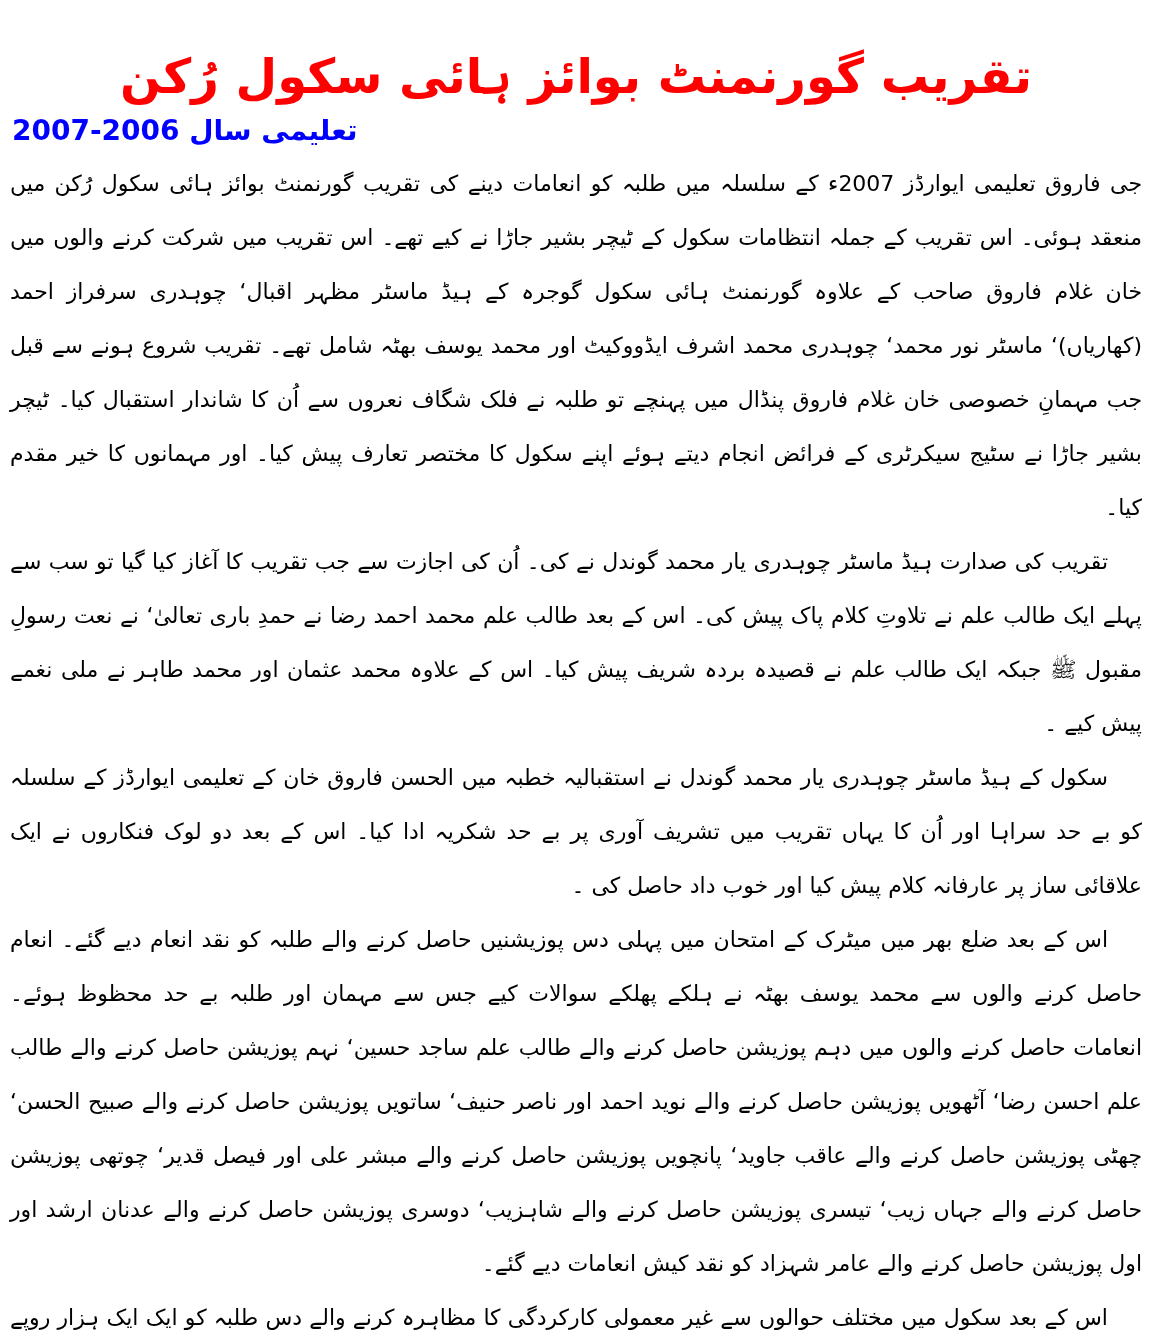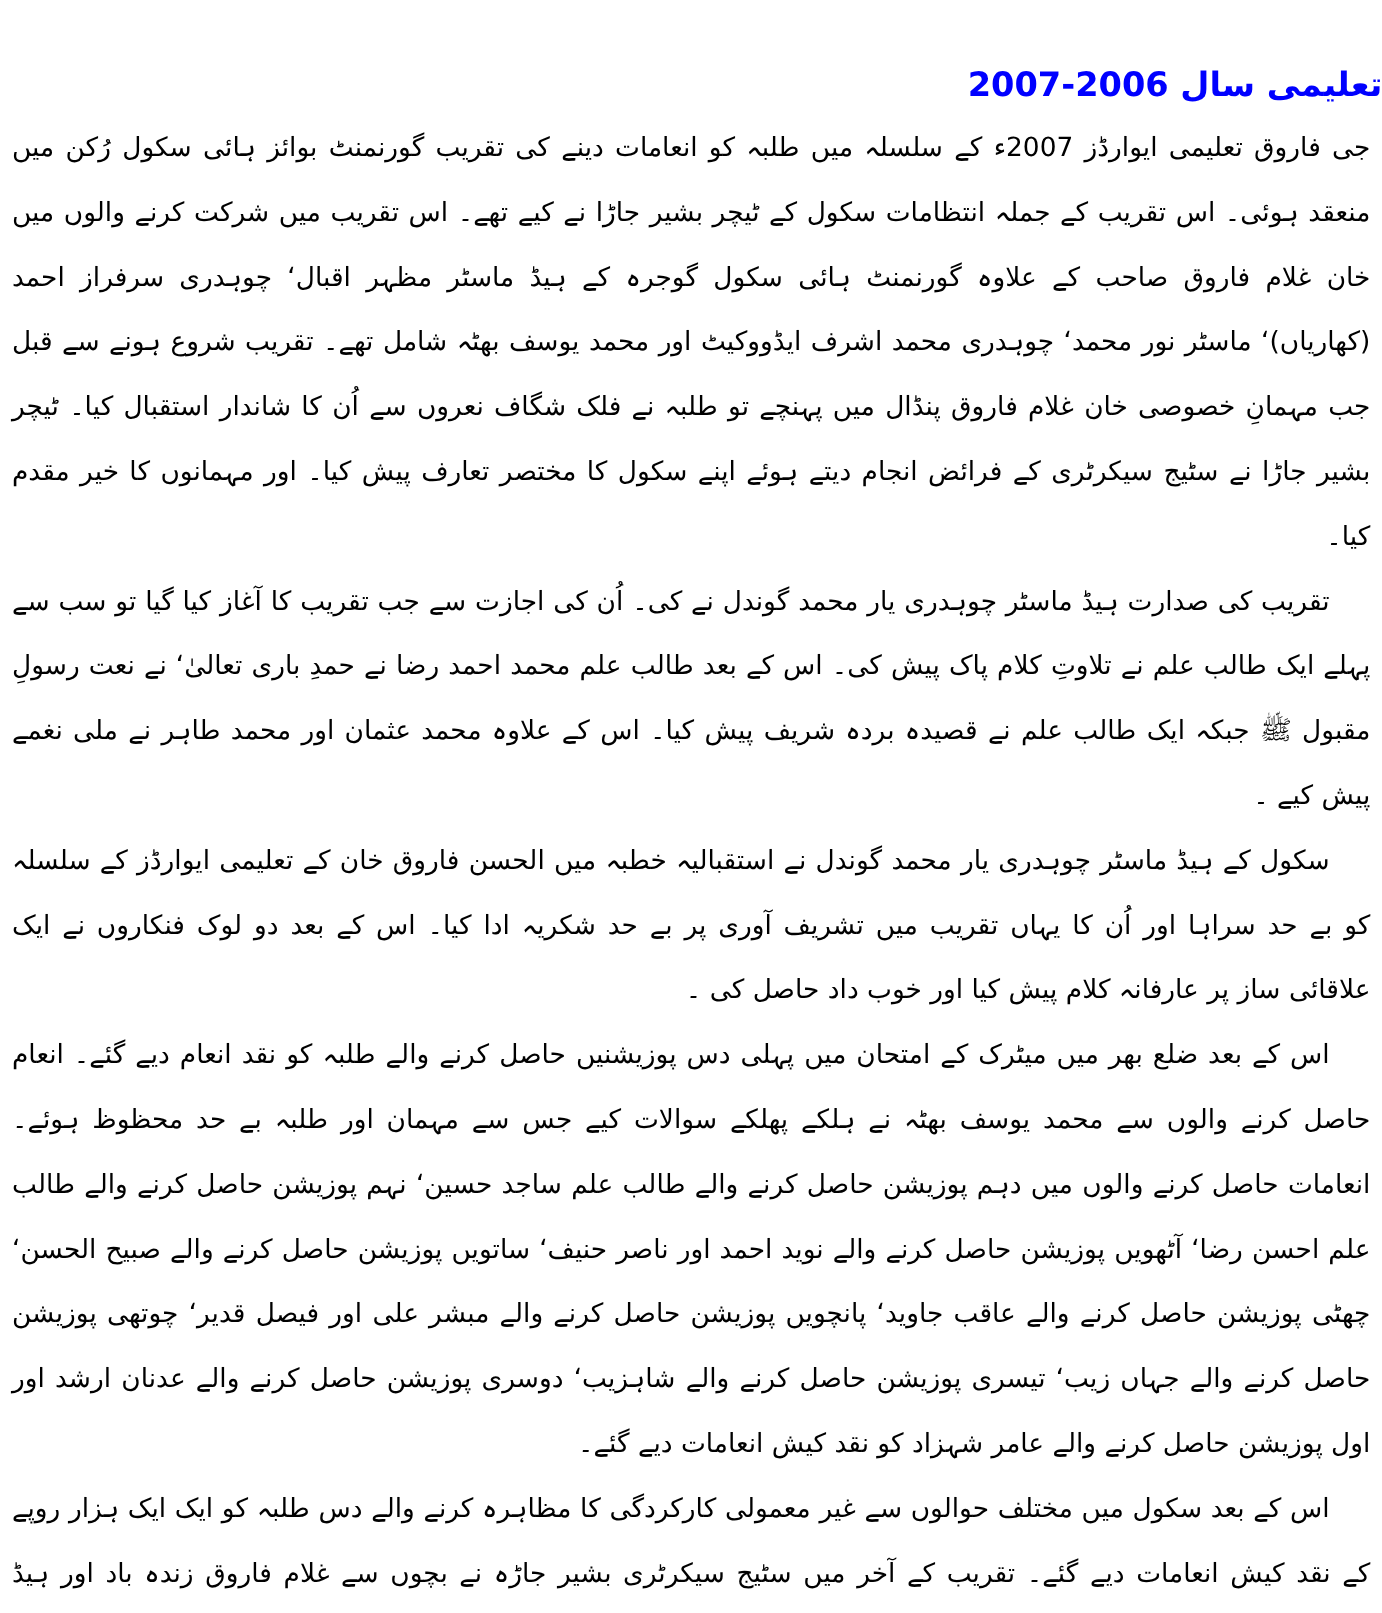--- a/index.html
+++ b/index.html
@@ -26,21 +26,21 @@
     direction: rtl;
     text-align: center;
     color: var(--color-title, #ff0000);
     font-size: 48px;
     font-weight: 700;
     line-height: 1.25;
     margin: 0;
   }
   .doc-subtitle {
     direction: rtl;
-    text-align: right;
+    text-align: left;
     color: var(--color-subtitle, #0000ff);
     font-size: 28px;
     font-weight: 700;
     margin: 8px 0 0 12px;
   }
   .doc-body {
     direction: rtl;
     text-align: justify;
     text-justify: inter-word;
     color: var(--color-body, #000000);
@@ -54,20 +54,21 @@
   
   .para + .para {
     text-indent: 34px;
   }
 </style>
 </head>
 <body>
 
 <div class="page">
   <header class="doc-header">
+    <h1 class="doc-title">تقریب گورنمنٹ بوائز ہائی سکول رُکن</h1>
     <h2 class="doc-subtitle">تعلیمی سال 2006-2007</h2>
   </header>
 
   <main class="doc-body">
     <p class="para">جی فاروق تعلیمی ایوارڈز 2007ء کے سلسلہ میں طلبہ کو انعامات دینے کی تقریب گورنمنٹ بوائز ہائی سکول رُکن میں منعقد ہوئی۔ اس تقریب کے جملہ انتظامات سکول کے ٹیچر بشیر جاڑا نے کیے تھے۔ اس تقریب میں شرکت کرنے والوں میں خان غلام فاروق صاحب کے علاوہ گورنمنٹ ہائی سکول گوجرہ کے ہیڈ ماسٹر مظہر اقبال‘ چوہدری سرفراز احمد (کھاریاں)‘ ماسٹر نور محمد‘ چوہدری محمد اشرف ایڈووکیٹ اور محمد یوسف بھٹہ شامل تھے۔ تقریب شروع ہونے سے قبل جب مہمانِ خصوصی خان غلام فاروق پنڈال میں پہنچے تو طلبہ نے فلک شگاف نعروں سے اُن کا شاندار استقبال کیا۔ ٹیچر بشیر جاڑا نے سٹیج سیکرٹری کے فرائض انجام دیتے ہوئے اپنے سکول کا مختصر تعارف پیش کیا۔ اور مہمانوں کا خیر مقدم کیا۔</p>
     <p class="para">تقریب کی صدارت ہیڈ ماسٹر چوہدری یار محمد گوندل نے کی۔ اُن کی اجازت سے جب تقریب کا آغاز کیا گیا تو سب سے پہلے ایک طالب علم نے تلاوتِ کلام پاک پیش کی۔ اس کے بعد طالب علم محمد احمد رضا نے حمدِ باری تعالیٰ‘ نے نعت رسولِ مقبول ﷺ جبکہ ایک طالب علم نے قصیدہ بردہ شریف پیش کیا۔ اس کے علاوہ محمد عثمان اور محمد طاہر نے ملی نغمے پیش کیے ۔</p>
     <p class="para">سکول کے ہیڈ ماسٹر چوہدری یار محمد گوندل نے استقبالیہ خطبہ میں الحسن فاروق خان کے تعلیمی ایوارڈز کے سلسلہ کو بے حد سراہا اور اُن کا یہاں تقریب میں تشریف آوری پر بے حد شکریہ ادا کیا۔ اس کے بعد دو لوک فنکاروں نے ایک علاقائی ساز پر عارفانہ کلام پیش کیا اور خوب داد حاصل کی ۔</p>
     <p class="para">اس کے بعد ضلع بھر میں میٹرک کے امتحان میں پہلی دس پوزیشنیں حاصل کرنے والے طلبہ کو نقد انعام دیے گئے۔ انعام حاصل کرنے والوں سے محمد یوسف بھٹہ نے ہلکے پھلکے سوالات کیے جس سے مہمان اور طلبہ بے حد محظوظ ہوئے۔ انعامات حاصل کرنے والوں میں دہم پوزیشن حاصل کرنے والے طالب علم ساجد حسین‘ نہم پوزیشن حاصل کرنے والے طالب علم احسن رضا‘ آٹھویں پوزیشن حاصل کرنے والے نوید احمد اور ناصر حنیف‘ ساتویں پوزیشن حاصل کرنے والے صبیح الحسن‘ چھٹی پوزیشن حاصل کرنے والے عاقب جاوید‘ پانچویں پوزیشن حاصل کرنے والے مبشر علی اور فیصل قدیر‘ چوتھی پوزیشن حاصل کرنے والے جہاں زیب‘ تیسری پوزیشن حاصل کرنے والے شاہزیب‘ دوسری پوزیشن حاصل کرنے والے عدنان ارشد اور اول پوزیشن حاصل کرنے والے عامر شہزاد کو نقد کیش انعامات دیے گئے۔</p>
     <p class="para">اس کے بعد سکول میں مختلف حوالوں سے غیر معمولی کارکردگی کا مظاہرہ کرنے والے دس طلبہ کو ایک ایک ہزار روپے کے نقد کیش انعامات دیے گئے۔ تقریب کے آخر میں سٹیج سیکرٹری بشیر جاڑہ نے بچوں سے غلام فاروق زندہ باد اور ہیڈ ماسٹر یار محمد گوندل زندہ باد کے زبردست نعرے لگوائے۔ اس کے بعد سکول کی جانب سے مہمانوں کو پھل‘ مٹھائی اور چائے پیش کی گئی۔</p>
   </main>

